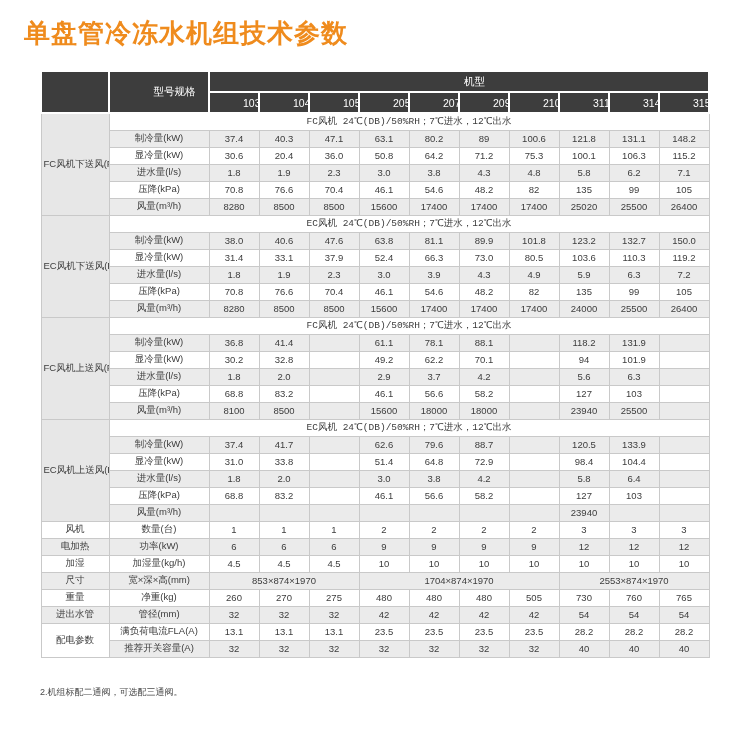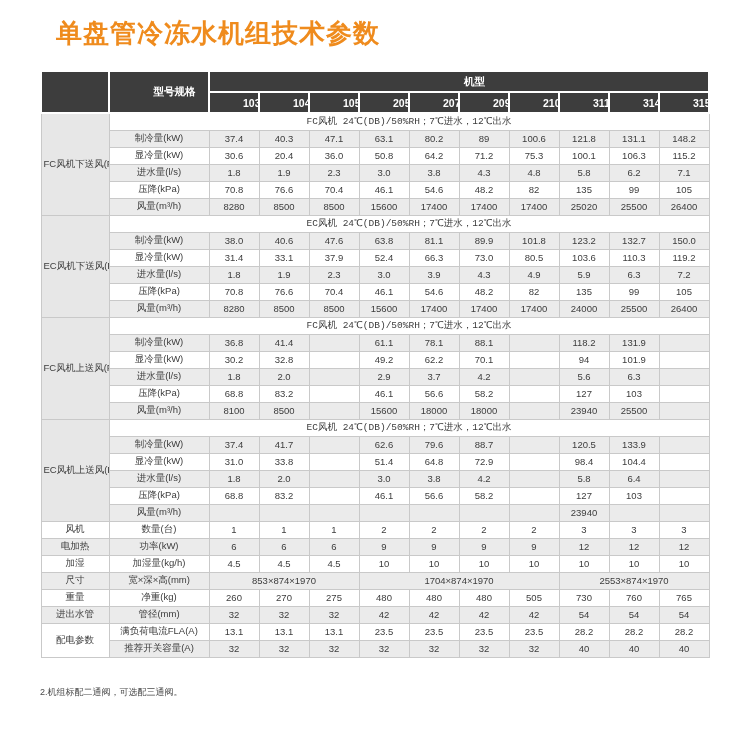--- a/index.html
+++ b/index.html
@@ -6,35 +6,35 @@
     --accent:#EF8B1D; --head:#3D3D3D; --stripe:#EBEBEB;
     --catbg:#E7E7E7; --bd:#C9C9C9; --txt:#3C3C3C;
   }
   *{box-sizing:border-box;}
   html,body{margin:0;padding:0;}
   body{
     width:750px;height:753px;background:#ffffff;position:relative;
     font-family:"Liberation Sans","DejaVu Sans",sans-serif;color:var(--txt);
   }
   .page-title{
-    position:absolute;left:56px;top:16px;
+    position:absolute;left:24px;top:16px;
     font-size:26px;font-weight:bold;color:var(--accent);letter-spacing:1px;
   }
   table.spec{
     position:absolute;left:40px;top:70px;width:670px;
     border-collapse:collapse;table-layout:fixed;
   }
   table.spec td, table.spec th{
     border:1px solid var(--bd);
     font-size:9.5px;text-align:center;vertical-align:middle;
     padding:0 2px;overflow:hidden;white-space:nowrap;color:var(--txt);
   }
   table.spec thead th{
     background:var(--head);color:#ffffff;border:2px solid #ffffff;
-    font-weight:bold;font-size:10.5px;height:21px;padding-left:33px;
+    font-weight:normal;font-size:10.5px;height:21px;padding-left:33px;
   }
   tbody tr{height:17px;}
   tr.rw td{background:#ffffff;}
   tr.rg td{background:var(--stripe);}
   td.cond{background:#ffffff !important;font-size:9.5px;height:16px;font-family:Liberation Mono, monospace;}
   td.cat{
     background:var(--catbg) !important;border:2px solid #ffffff;
     white-space:normal;line-height:1.3;font-size:9.5px;padding:0 5px;
   }
   td.plabel{font-size:9.5px;}

